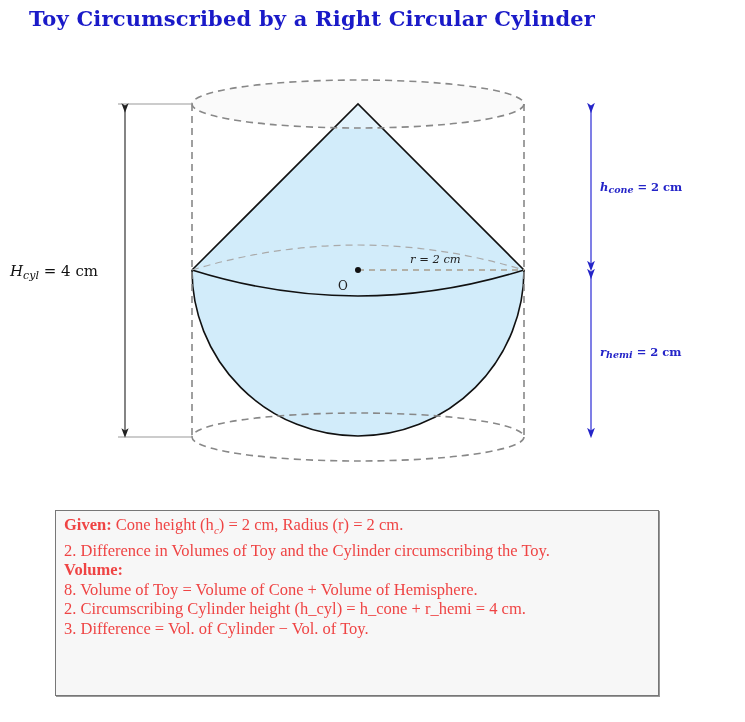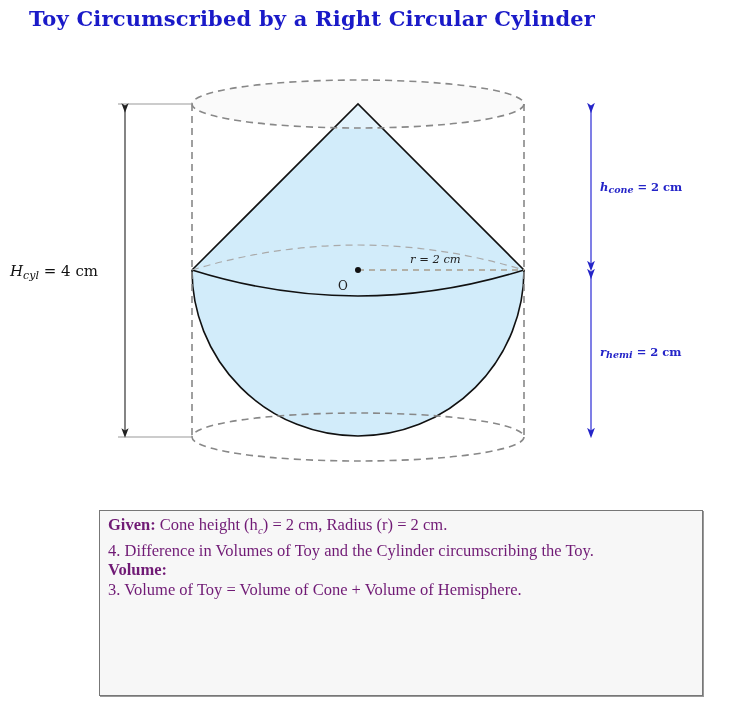--- a/index.html
+++ b/index.html
@@ -8,21 +8,21 @@
       position: absolute; left: 0; top: 6px; width: 624px; text-align: center;
       color: #1a1ac8; font-weight: bold; font-size: 21px; letter-spacing: 0.2px;
       font-family: "DejaVu Serif", "Liberation Serif", serif;
     }
     svg.diagram { position: absolute; left: 0; top: 0; }
     .lbl { font-family: "DejaVu Serif", "Liberation Serif", serif; }
     .info-box {
       position: absolute; left: 55px; top: 510px; width: 604px; height: 186px;
       background: #f7f7f7; border: 1.5px solid #777; box-shadow: 1px 1px 0 #999;
       padding: 4px 8px; box-sizing: border-box;
-      font-family: "Liberation Serif", "DejaVu Serif", serif; font-size: 16.5px; line-height: 19.5px; color: #701a75; margin-left: 44px;
+      font-family: "Liberation Serif", "DejaVu Serif", serif; font-size: 16.5px; line-height: 19.5px; color: #ef4444;
     }
     .info-box .line { white-space: nowrap; }
     .info-box .wrap { white-space: normal; }
     .info-box b { font-weight: bold; }
     .math { font-style: italic; }
   </style>
 </head>
 <body>
 
 <div class="title">Toy Circumscribed by a Right Circular Cylinder</div>
@@ -77,16 +77,18 @@
   </text>
   <text class="lbl" x="600" y="356" font-size="11.5" fill="#2424c8" font-weight="bold">
     <tspan font-style="italic">r</tspan><tspan font-style="italic" font-size="9.5" dy="2">hemi</tspan><tspan dy="-2"> = 2 cm</tspan>
   </text>
 </svg>
 
 <div class="info-box">
   <div class="line">
     <b>Given:</b><span> Cone height (h</span><sub class="math" style="font-size:11px">c</sub><span>) = 2 cm, Radius (r) = 2 cm.</span>
   </div>
-  <div class="wrap">4.  Difference in Volumes of Toy and the Cylinder circumscribing the Toy.</div>
+  <div class="wrap">2.  Difference in Volumes of Toy and the Cylinder circumscribing the Toy.</div>
   <div class="line"><b>Volume:</b></div>
-  <div class="line">3.  Volume of Toy = Volume of Cone + Volume of Hemisphere.</div>
+  <div class="line">8.  Volume of Toy = Volume of Cone + Volume of Hemisphere.</div>
+  <div class="line">2.  Circumscribing Cylinder height (h_cyl) = h_cone + r_hemi = 4 cm.</div>
+  <div class="line">3.  Difference = Vol.  of Cylinder − Vol.  of Toy.</div>
 </div>
 
 </body></html>

